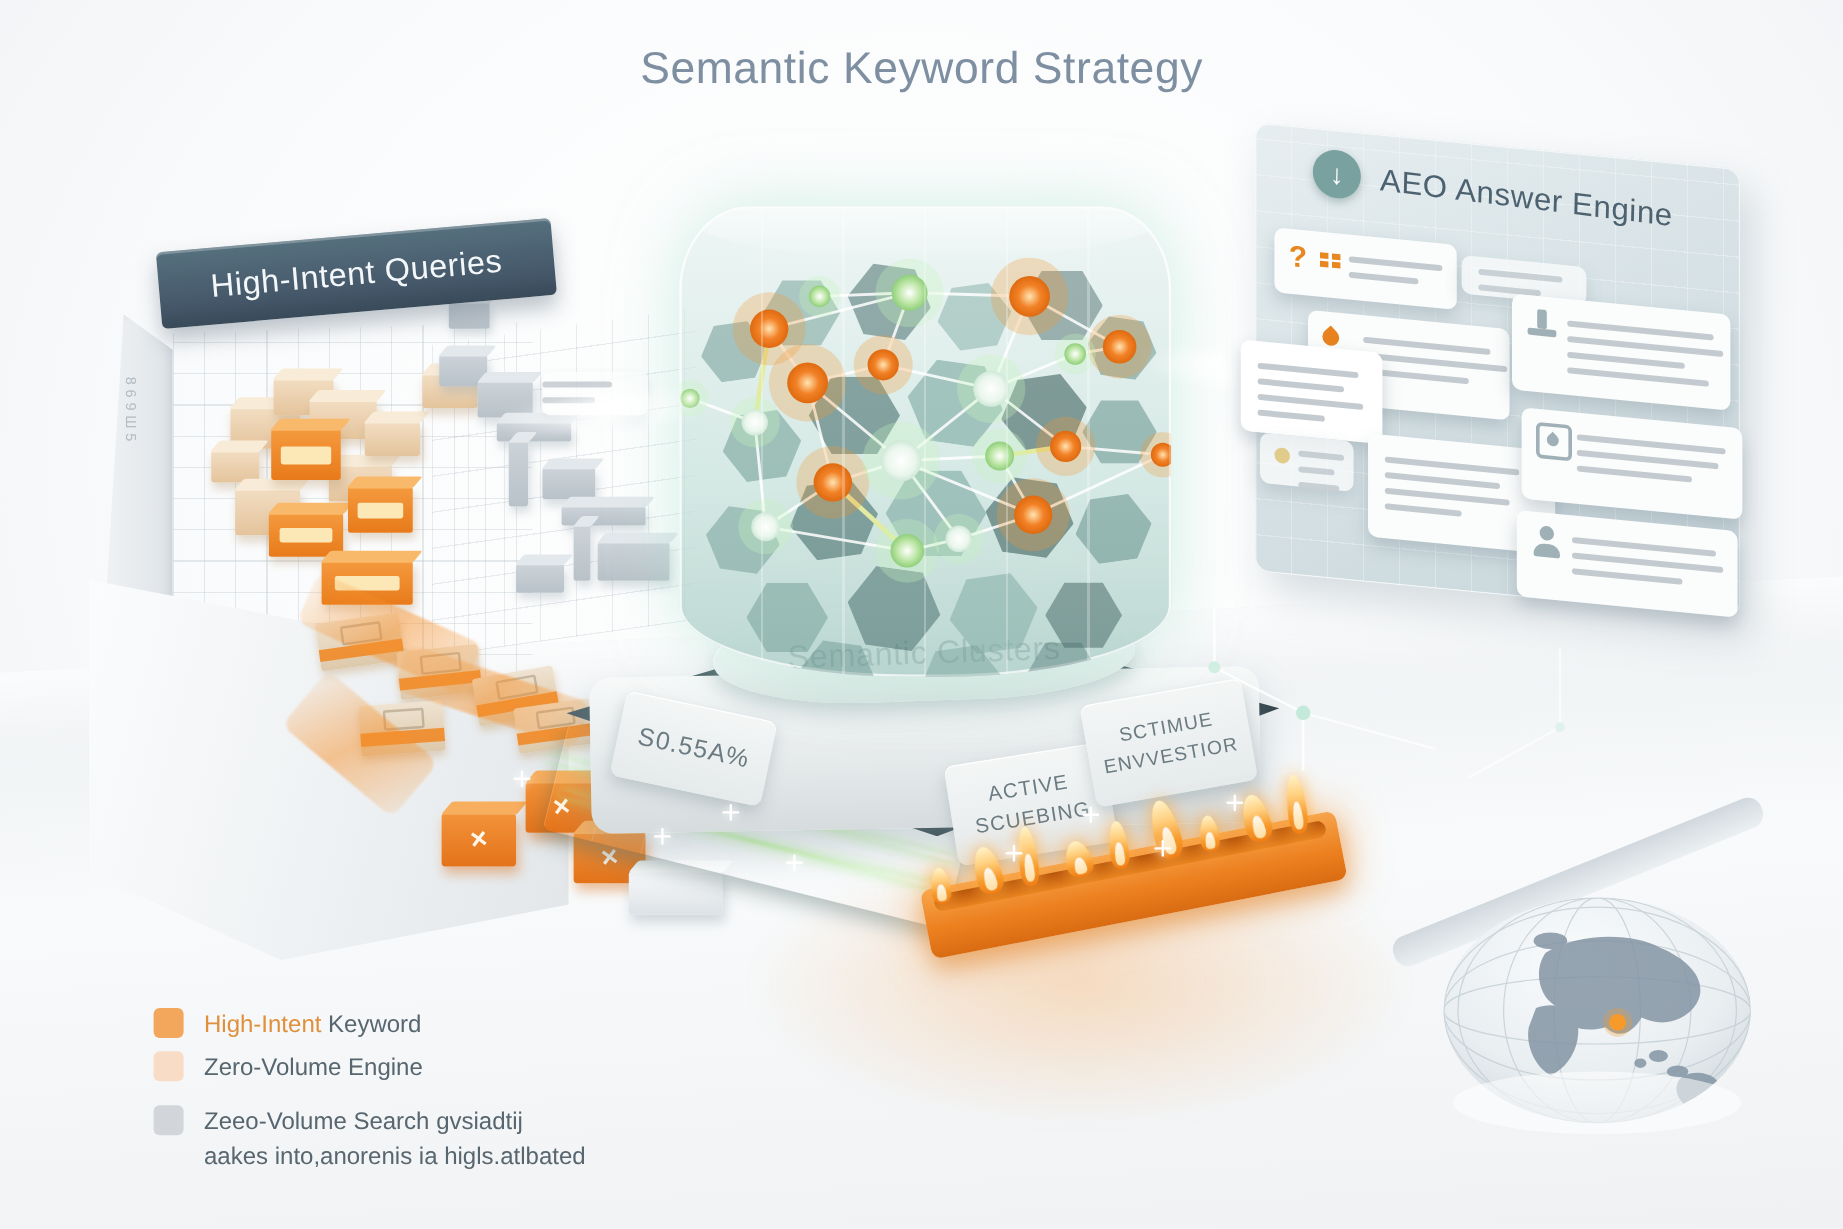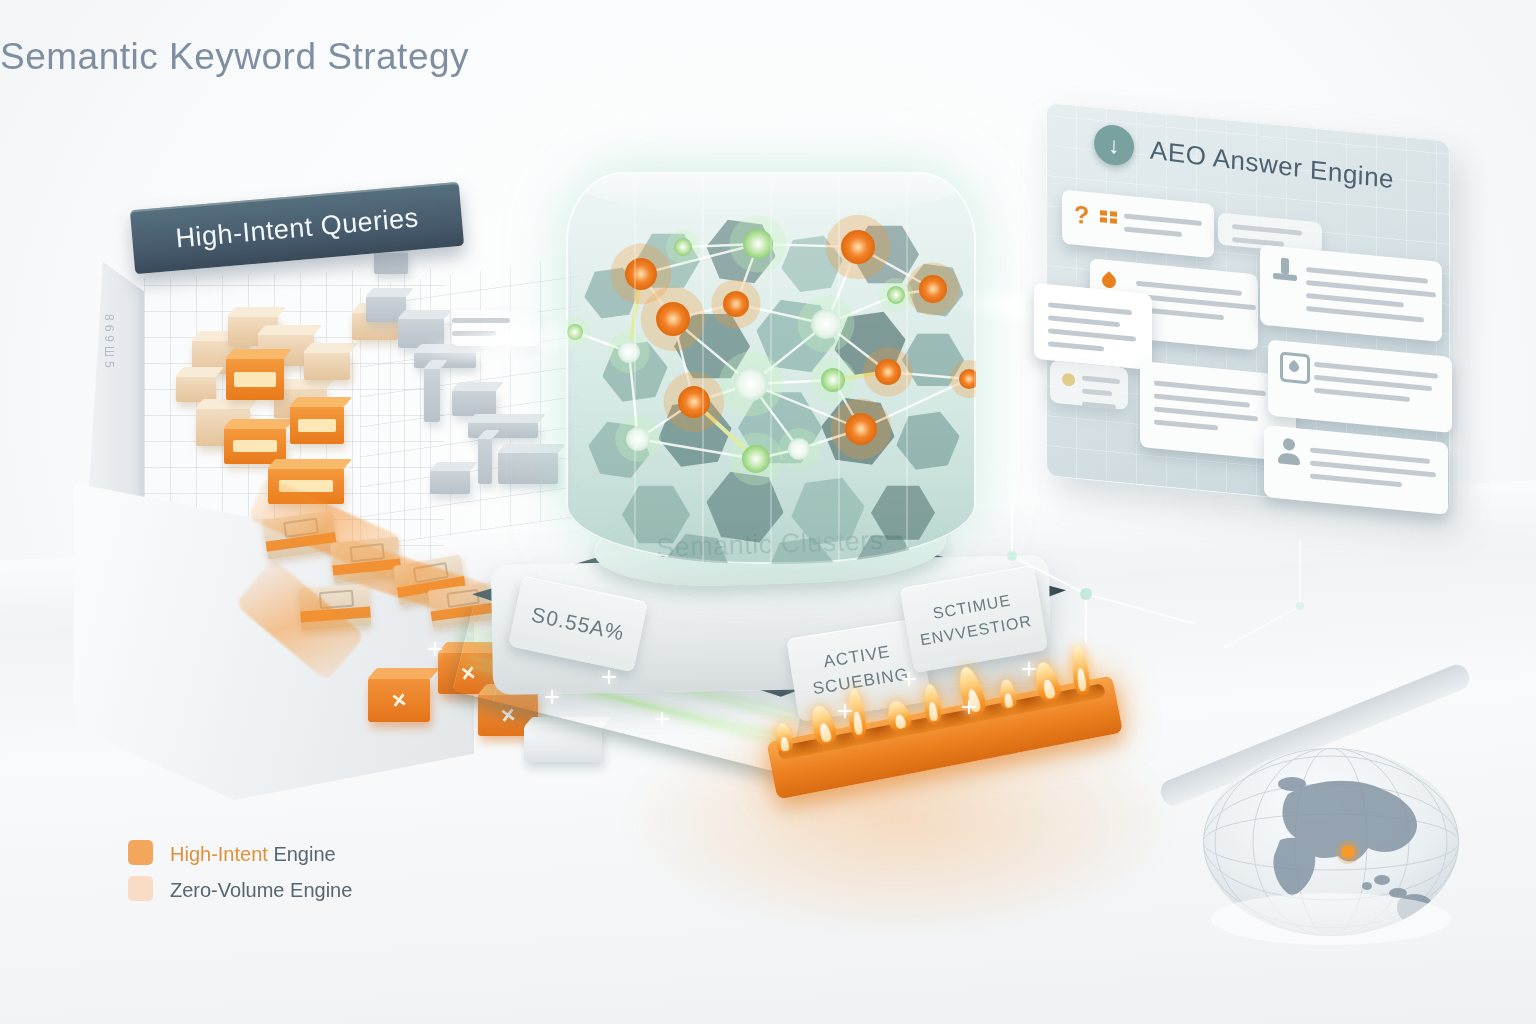--- a/index.html
+++ b/index.html
@@ -5,21 +5,21 @@
   html,body{margin:0;padding:0;background:#ffffff;font-family:"Liberation Sans",sans-serif;}
   #canvas{position:relative;width:1536px;height:1024px;overflow:hidden;
     background:radial-gradient(ellipse at 50% 38%, #ffffff 0%, #fafbfc 55%, #eef1f4 100%);}
   
   .floor{position:absolute;left:-80px;top:520px;width:1720px;height:580px;
     background:linear-gradient(180deg,#edf0f2 0%,#f8fafb 35%,#eef0f2 100%);
     transform:rotate(-3deg);border-radius:70px;box-shadow:inset 0 30px 60px rgba(255,255,255,.9);}
   .floor-glow{position:absolute;left:620px;top:700px;width:560px;height:240px;border-radius:50%;
     background:radial-gradient(ellipse,rgba(246,152,60,.30),rgba(246,152,60,0) 70%);filter:blur(6px);}
   
-  .title{position:absolute;left:0;right:0;top:36px;font-size:37px;font-weight:400;
+  .title{position:absolute;left:0;right:0;top:36px;text-align:center;font-size:37px;font-weight:400;
     color:#7e8fa2;letter-spacing:.5px;}
   
   .banner{position:absolute;left:132px;top:196px;width:330px;height:64px;transform:rotate(-5deg);
     background:linear-gradient(180deg,#56707e 0%,#45586a 70%,#394a59 100%);
     border-radius:5px;box-shadow:0 10px 18px rgba(70,90,105,.35),inset 0 2px 0 rgba(255,255,255,.25);
     display:flex;align-items:center;justify-content:center;}
   .banner span{color:#f4f7f9;font-size:27px;letter-spacing:.5px;}
   
   .wh-wall-left{position:absolute;left:78px;top:262px;width:66px;height:420px;
     background:linear-gradient(90deg,#f2f4f6,#dfe4e8);
@@ -493,25 +493,32 @@
     <circle cx="1300" cy="606" r="4" fill="#d8f0e6" opacity=".8"></circle>
   </svg>
 
   <div class="banner">
     <span>High-Intent Queries</span>
   </div>
 
   <div class="legend">
     <div class="lg-row">
       <div class="sw" style="background: rgb(242, 167, 92);"></div>
-      <div class="lg-text"><span class="accent">High-Intent</span><span> Engine</span></div>
+      <div class="lg-text"><span class="accent">High-Intent</span><span> Keyword</span></div>
     </div>
     <div class="lg-row">
       <div class="sw" style="background: rgb(248, 220, 198);"></div>
       <div class="lg-text"><span class="accent"></span><span>Zero-Volume Engine</span></div>
+    </div>
+    <div class="lg-row third">
+      <div class="sw" style="background: rgb(210, 214, 218);"></div>
+      <div class="lg-text">
+        <div>Zeeo-Volume Search gvsiadtij</div>
+        <div>aakes into,anorenis ia higls.atlbated</div>
+      </div>
     </div>
   </div>
 
   <svg class="globe" width="270" height="205" viewBox="0 0 270 205">
     <defs>
       <radialGradient id="sph" cx="45%" cy="30%" r="80%">
         <stop offset="0%" stop-color="#fafcfd"></stop>
           <stop offset="60%" stop-color="#e9eef1"></stop>
           <stop offset="100%" stop-color="#ccd5da"></stop>
       </radialGradient>

